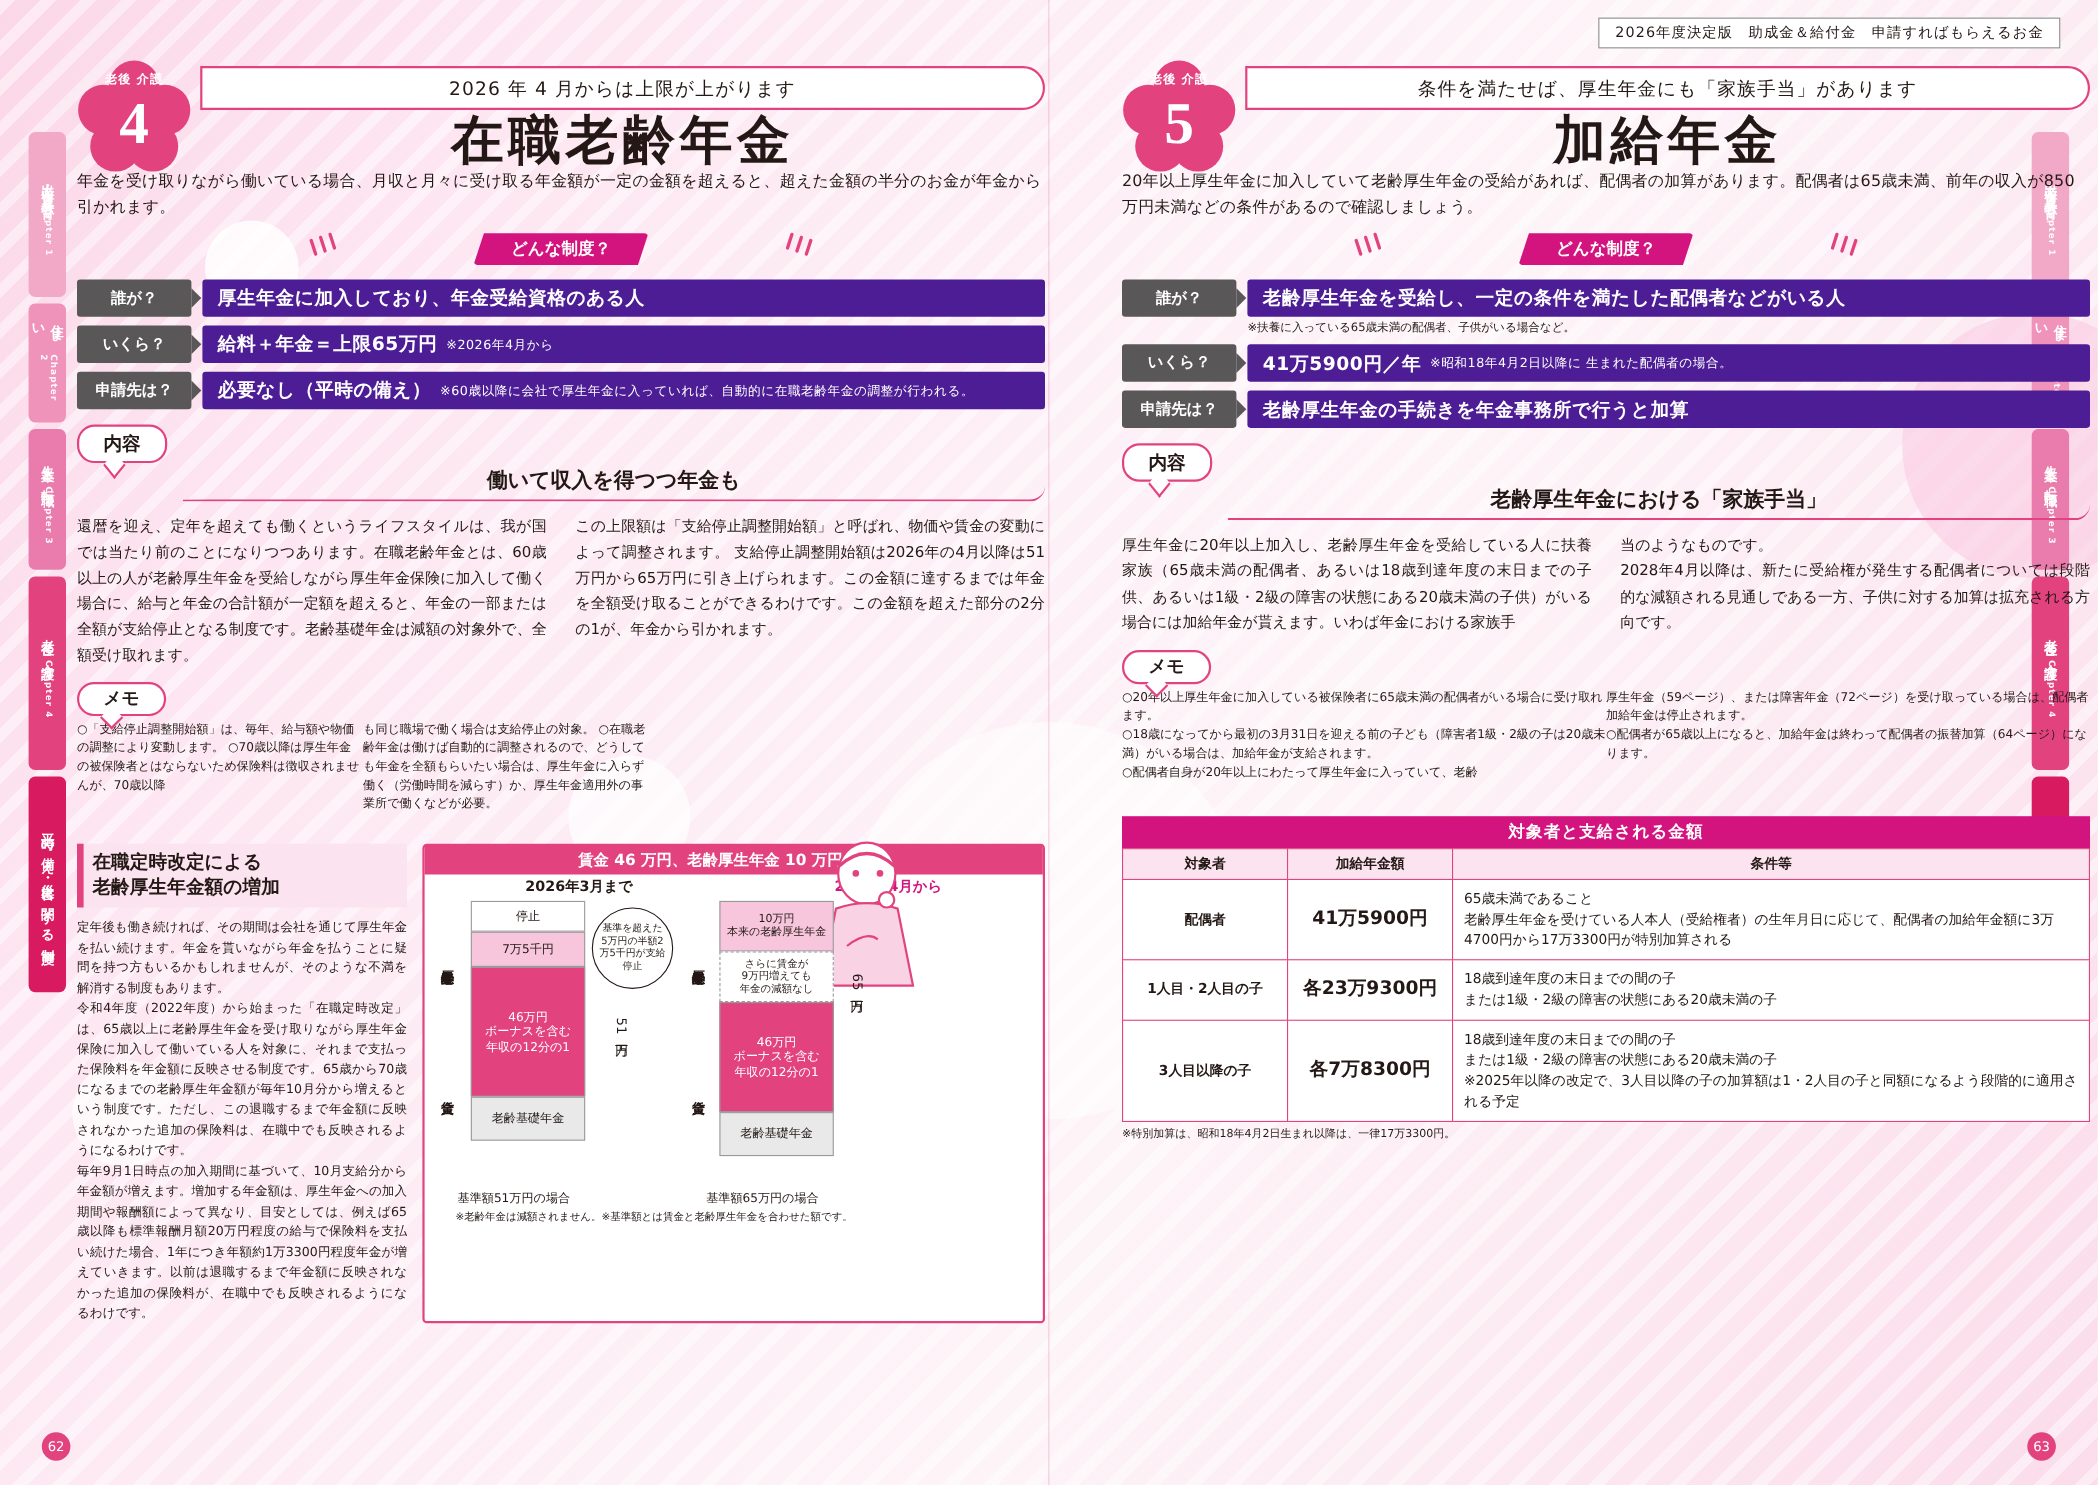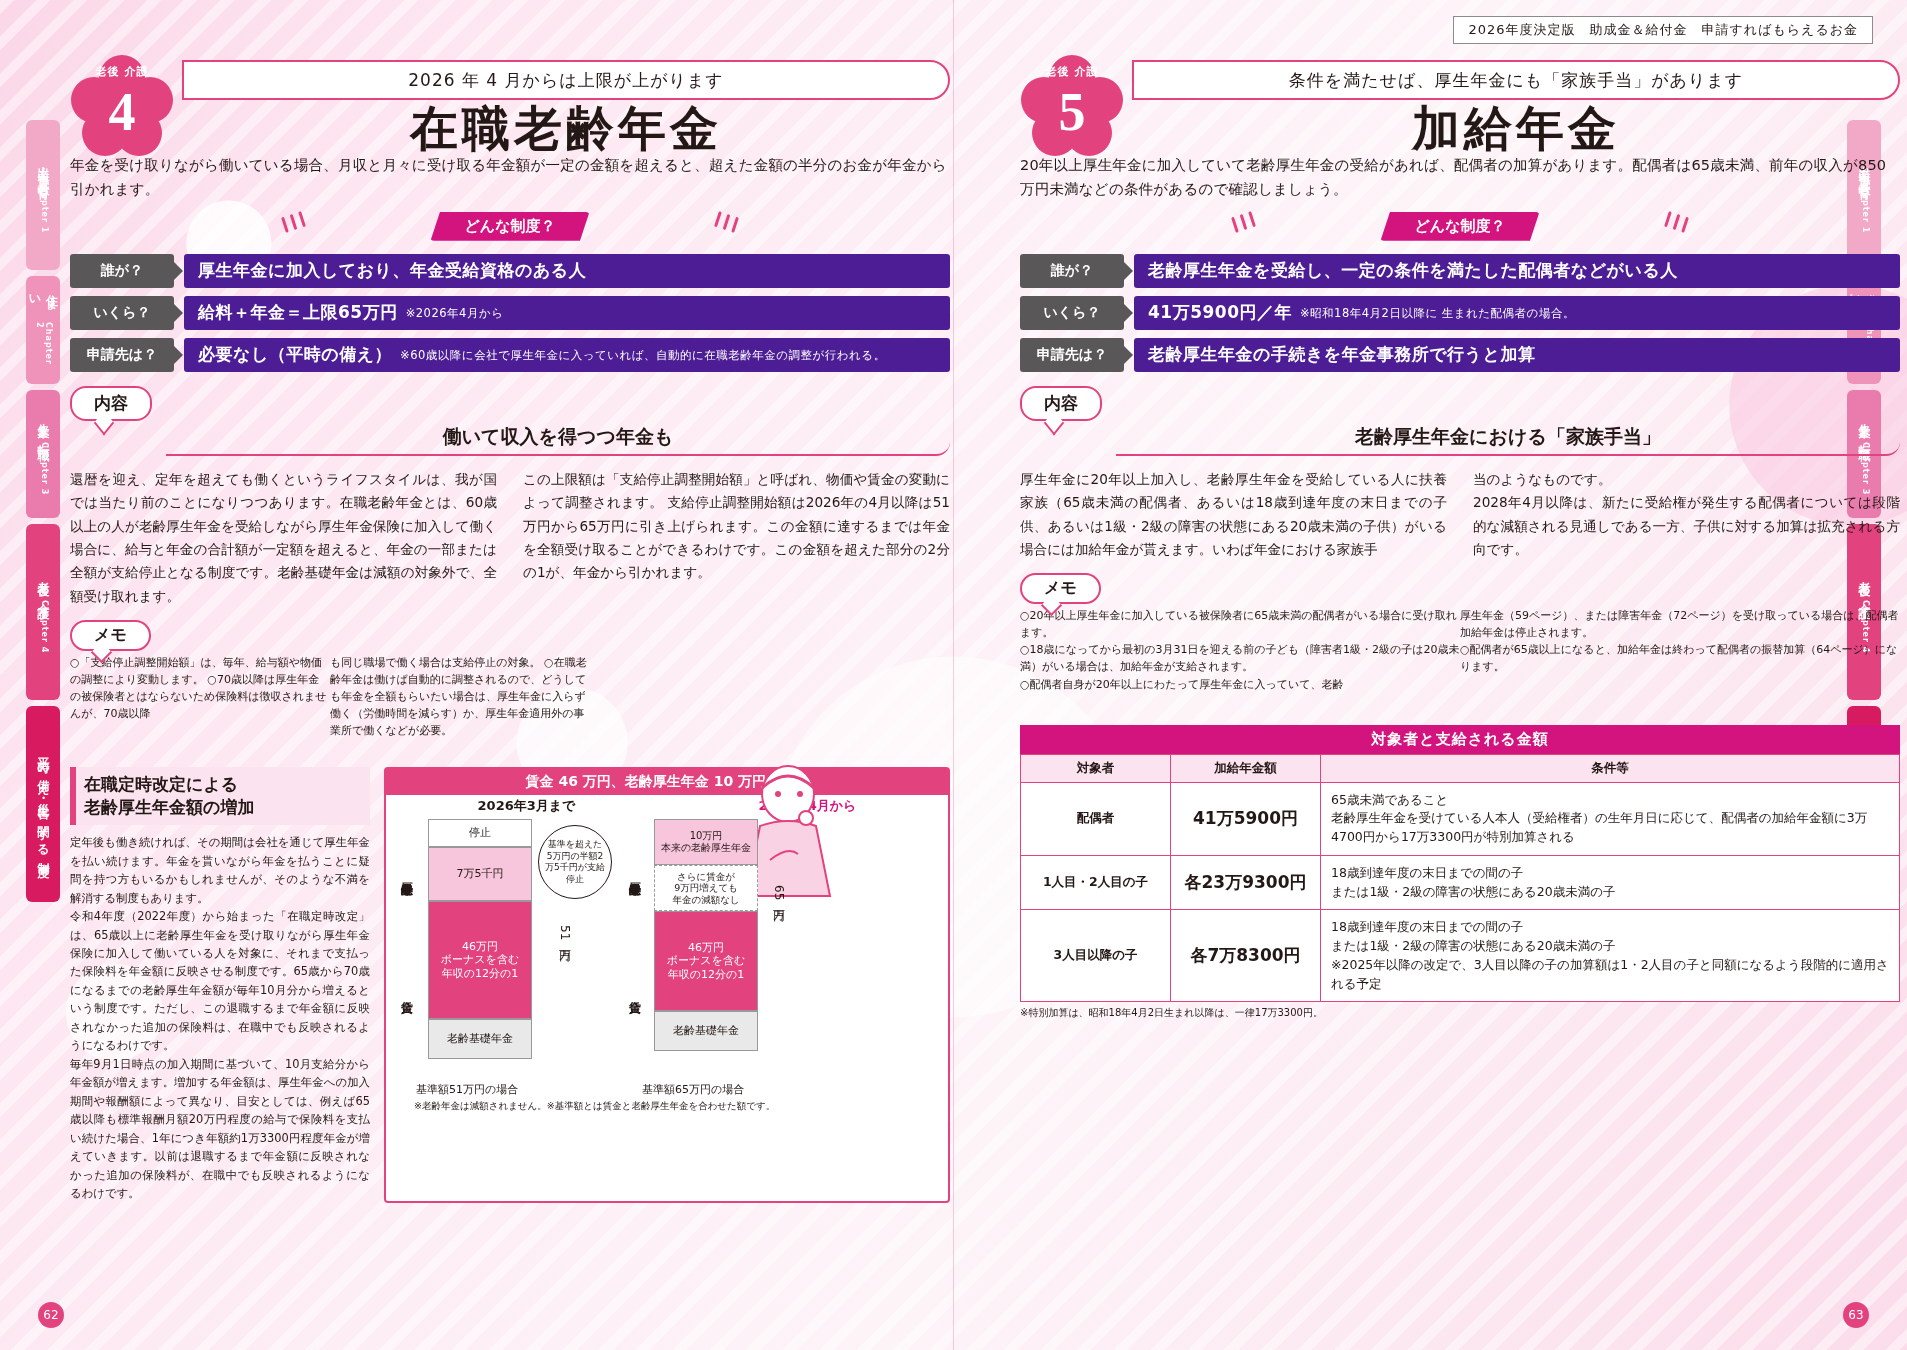--- a/index.html
+++ b/index.html
@@ -372,21 +372,21 @@
         <span>2026年3月まで</span>
         <span class="pink">2026年4月から</span>
       </div>
       <div class="chart-area">
 
         <div class="vlabel" style="position:absolute;left:12px;top:58px;height:110px;">老齢厚生年金</div>
         <div class="vlabel" style="position:absolute;left:12px;top:176px;height:80px;">賃金</div>
 
         <div class="bar-col" style="left:42px; top:4px;">
           <div class="seg white" style="height:28px;">停止</div>
-          <div class="seg pinklight" style="height:54px;">7万5千円</div>
+          <div class="seg pinklight" style="height:32px;">7万5千円</div>
           <div class="seg pinkdark" style="height:118px; white-space:pre-line;">46万円
 ボーナスを含む
 年収の12分の1</div>
           <div class="seg gray" style="height:40px;">老齢基礎年金</div>
         </div>
 
         <div style="position:absolute; left:152px; top:10px; width:74px; height:74px; border:1px solid #231815; border-radius:50%; font-size:9px; text-align:center; display:flex; align-items:center; justify-content:center; padding:6px; line-height:1.3; background:#fff;">基準を超えた5万円の半額2万5千円が支給停止</div>
 
         <div style="position:absolute; left:170px; top:110px; font-size:12px; writing-mode:vertical-rl;">51万円</div>
 
@@ -443,20 +443,21 @@
     <div class="donna">どんな制度？</div>
     <span class="spark r"><span></span><span></span><span></span></span>
   </div>
 
   <div class="qrow">
     <div class="qlabel">誰が？</div>
     <div class="qval">
       <span>老齢厚生年金を受給し、一定の条件を満たした配偶者などがいる人</span>
     </div>
   </div>
+  <div class="note-under">※扶養に入っている65歳未満の配偶者、子供がいる場合など。</div>
   <div class="qrow">
     <div class="qlabel">いくら？</div>
     <div class="qval">
       <span>41万5900円／年</span>
       <span class="small">※昭和18年4月2日以降に 生まれた配偶者の場合。</span>
     </div>
   </div>
   <div class="qrow">
     <div class="qlabel">申請先は？</div>
     <div class="qval">

